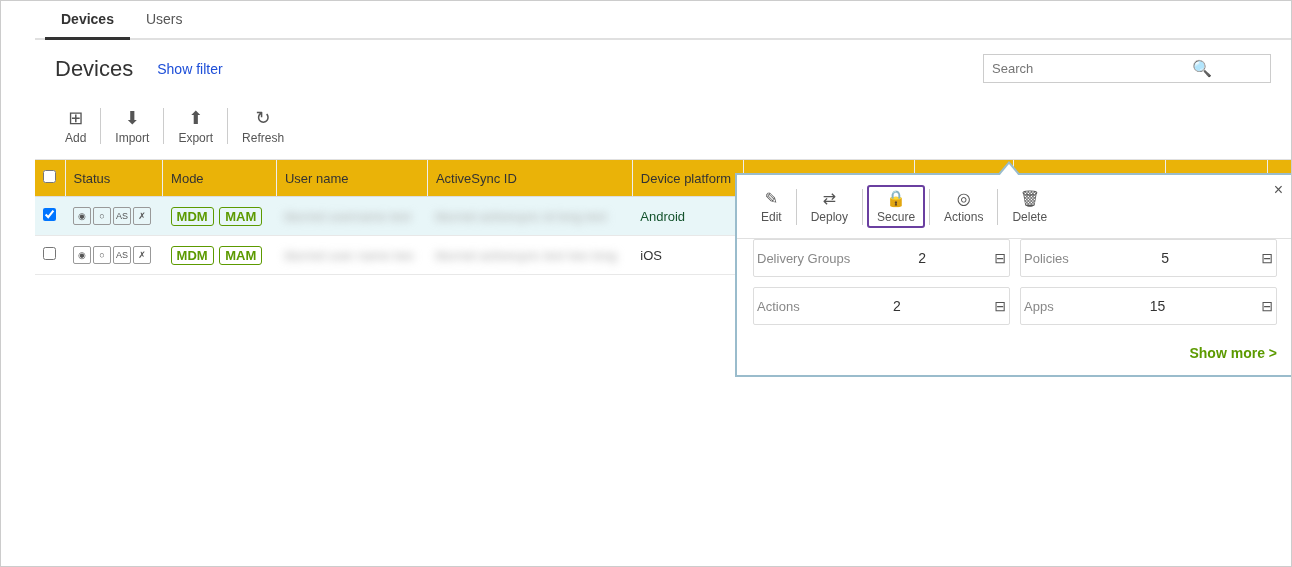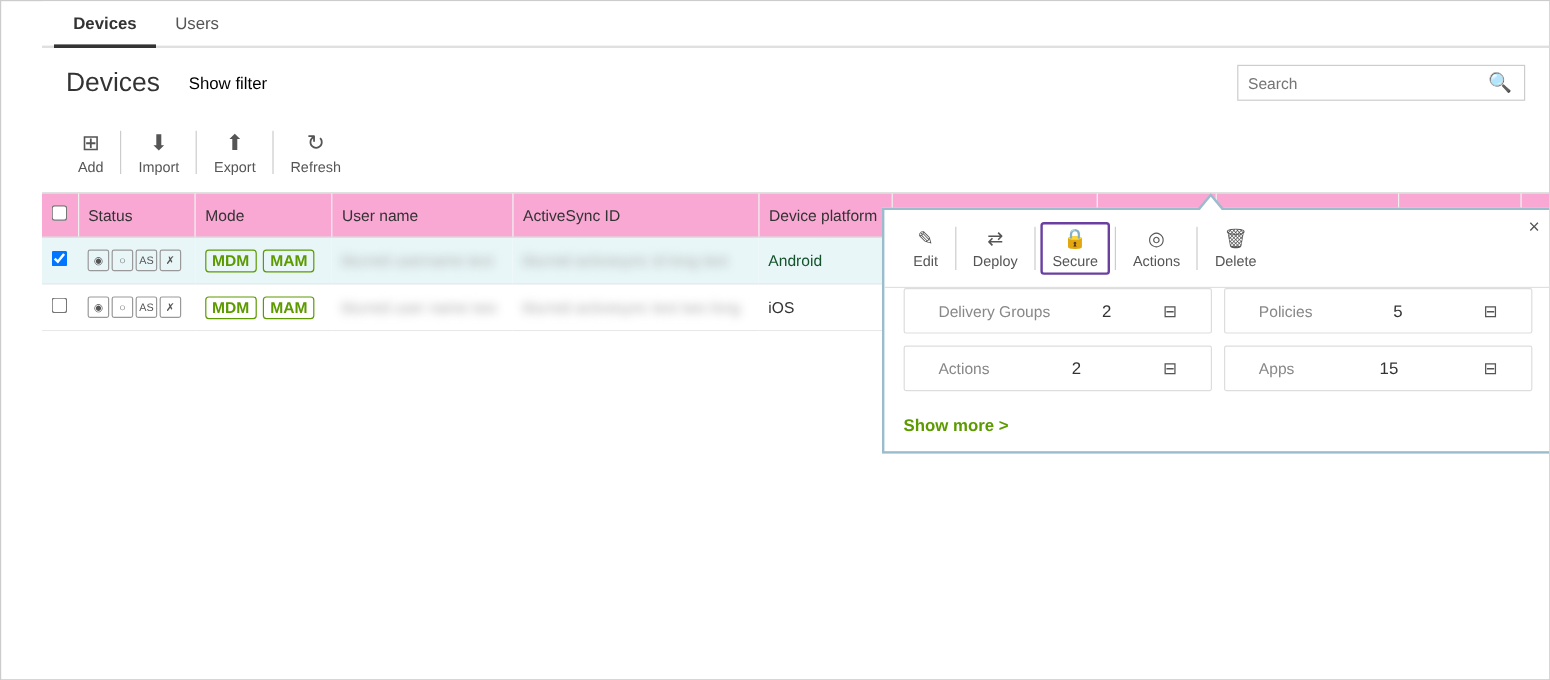--- a/index.html
+++ b/index.html
@@ -6,35 +6,35 @@
     body { font-family: Arial, sans-serif; font-size: 13px; color: #333; background: #fff; border: 1px solid #ccc; width: 1292px; height: 567px; overflow: hidden; }
 
     
     .top-nav { display: flex; border-bottom: 2px solid #e0e0e0; padding: 0 10px; background: #fff; }
     .top-nav-tab { padding: 10px 16px; cursor: pointer; font-size: 14px; color: #555; border-bottom: 3px solid transparent; margin-bottom: -2px; }
     .top-nav-tab.active { color: #333; border-bottom: 3px solid #333; font-weight: bold; }
 
     
     .page-header { display: flex; align-items: center; padding: 14px 20px; justify-content: space-between; }
     .page-title { font-size: 22px; font-weight: normal; color: #333; margin-right: 12px; }
-    .show-filter-link { color: #000000; font-size: 14px; cursor: pointer; }
-    .search-box { display: flex; align-items: center; border: 1px solid #ccc; padding: 4px 8px; width: 240px; }
+    .show-filter-link { color: #1d4ed8; font-size: 14px; cursor: pointer; }
+    .search-box { display: flex; align-items: center; border: 1px solid #ccc; padding: 4px 8px; width: 288px; }
     .search-box input { border: none; outline: none; font-size: 13px; color: #999; width: 200px; }
     .search-icon { color: #555; font-size: 16px; cursor: pointer; }
 
     
     .toolbar { display: flex; align-items: center; padding: 6px 20px 10px 20px; border-bottom: 1px solid #e0e0e0; }
     .toolbar-item { display: flex; flex-direction: column; align-items: center; cursor: pointer; color: #555; font-size: 12px; padding: 4px 10px; }
     .toolbar-item .icon { font-size: 18px; margin-bottom: 2px; color: #555; }
     .toolbar-divider { width: 1px; height: 36px; background: #ccc; margin: 0 4px; }
 
     
     .table-wrapper { overflow: auto; position: relative; }
     table { width: 100%; border-collapse: collapse; }
-    thead tr { background: #f9a8d4; }
+    thead tr { background: #eab308; }
     thead th { padding: 10px 8px; text-align: left; font-size: 13px; font-weight: normal; color: #333; border-bottom: 1px solid #ddd; border-right: 1px solid #eee; white-space: nowrap; }
     thead th:last-child { border-right: none; }
     tbody tr { border-bottom: 1px solid #e8e8e8; }
     tbody tr.selected-row { background: #e8f6f8; }
     tbody td { padding: 10px 8px; font-size: 13px; vertical-align: middle; }
     .checkbox-cell { width: 30px; }
     .status-icons { display: flex; gap: 2px; align-items: center; }
     .status-icon { width: 18px; height: 18px; border: 1px solid #999; border-radius: 2px; display: inline-flex; align-items: center; justify-content: center; font-size: 9px; color: #555; }
     .badge { border: 1px solid #5c9a00; color: #5c9a00; border-radius: 3px; padding: 1px 5px; font-size: 13px; font-weight: bold; margin-right: 2px; }
     .platform-android { color: #14532d; cursor: pointer; }
@@ -47,25 +47,25 @@
     .popup-arrow { position: absolute; top: -14px; left: 260px; width: 0; height: 0; border-left: 12px solid transparent; border-right: 12px solid transparent; border-bottom: 14px solid #9abccc; }
     .popup-arrow-inner { position: absolute; top: -11px; left: 262px; width: 0; height: 0; border-left: 10px solid transparent; border-right: 10px solid transparent; border-bottom: 12px solid #fff; z-index: 101; }
     .popup-close { position: absolute; top: 6px; right: 10px; cursor: pointer; font-size: 16px; color: #555; }
     .popup-toolbar { display: flex; align-items: center; padding: 10px 14px; border-bottom: 1px solid #e0e0e0; }
     .popup-toolbar-item { display: flex; flex-direction: column; align-items: center; cursor: pointer; color: #555; font-size: 12px; padding: 4px 10px; }
     .popup-toolbar-item.active { border: 2px solid #6a3fa0; padding: 2px 8px; border-radius: 3px; }
     .popup-toolbar-item .icon { font-size: 16px; margin-bottom: 2px; }
     .popup-divider { width: 1px; height: 36px; background: #ccc; margin: 0 4px; }
     .popup-title { font-size: 15px; font-weight: bold; color: #333; padding: 12px 16px 10px 16px; }
     .popup-grid { display: grid; grid-template-columns: 1fr 1fr; gap: 10px; padding: 0 16px 10px 16px; }
-    .popup-card { border: 1px solid #ddd; border-radius: 2px; padding: 10px 28px; display: flex; align-items: center; justify-content: space-between; }
+    .popup-card { border: 1px solid #ddd; border-radius: 2px; padding: 10px 3px; display: flex; align-items: center; justify-content: space-between; }
     .popup-card-label { color: #888; font-size: 13px; }
     .popup-card-count { font-size: 14px; color: #333; margin: 0 10px; }
     .popup-card-icon { color: #555; font-size: 14px; }
-    .popup-footer { padding: 10px 16px 14px 16px; text-align: left; }
+    .popup-footer { padding: 10px 16px 14px 16px; text-align: right; }
     .show-more-link { color: #5c9a00; font-size: 14px; font-weight: bold; cursor: pointer; }
 
     
     .blurred { filter: blur(4px); color: #aaa; }
   </style>
 </head>
 <body>
 
 <div style="position:relative;margin-left:34px;">
   <div class="top-nav">

